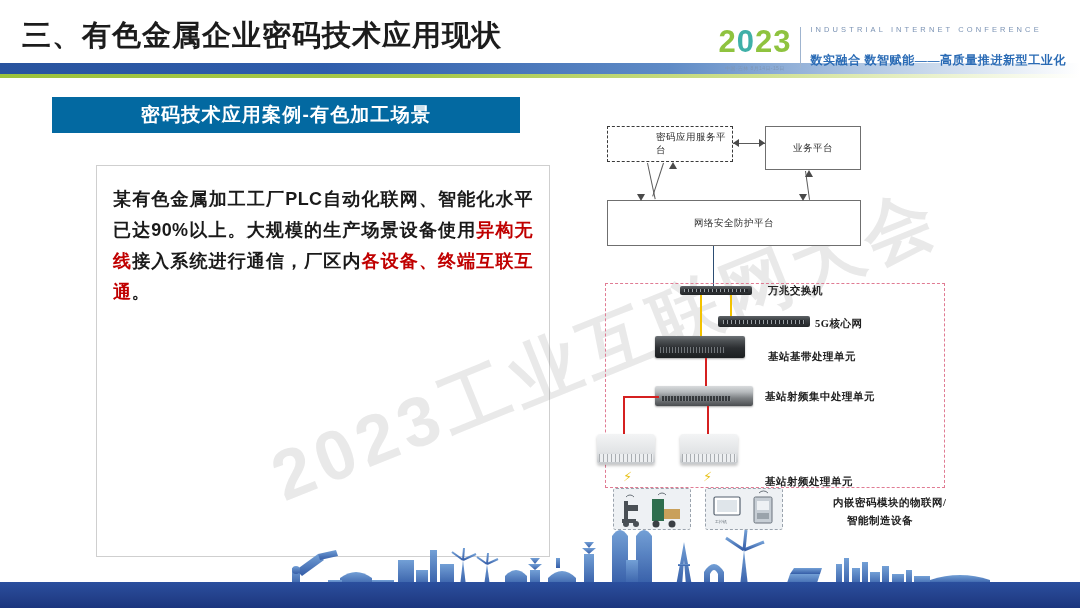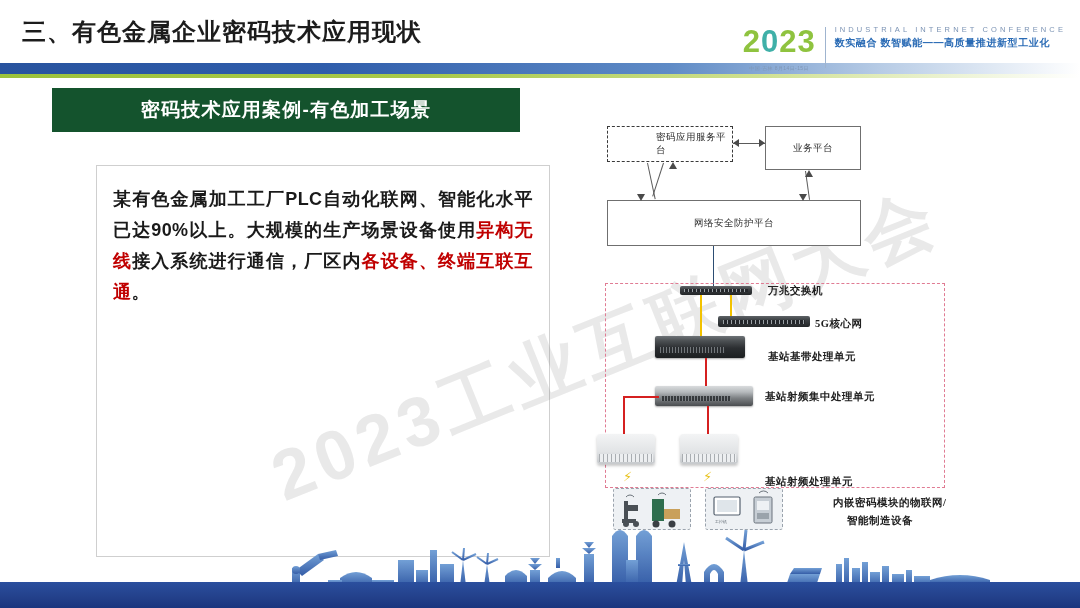--- a/index.html
+++ b/index.html
@@ -9,21 +9,21 @@
     background: #ffffff;
     position: relative;
     overflow: hidden;
   }
   .slide { position: absolute; inset: 0; background: #fff; }
 
   
   .slide-title {
     position: absolute;
     left: 22px; top: 16px;
-    font-size: 24px;
+    font-size: 29px;
     font-weight: 600;
     color: #1c1c1c;
     letter-spacing: 1px;
     white-space: nowrap;
   }
   .divider-blue {
     position: absolute;
     left: 0; top: 63px;
     width: 1080px; height: 11px;
     background: linear-gradient(to right, #28539e 0%, #2f5dab 30%, #5f8bc6 62%, #b9cde6 82%, #ffffff 100%);
@@ -51,30 +51,30 @@
   .logo-right { display: flex; flex-direction: column; }
   .logo-cn {
     font-size: 24px; font-weight: 700; color: #1b4f9c;
     letter-spacing: 6px; line-height: 1.05; white-space: nowrap;
   }
   .logo-en {
     font-size: 7.5px; color: #7b93b4; letter-spacing: 3.1px;
     margin-top: 1px; white-space: nowrap;
   }
   .logo-slogan {
-    font-size: 10px; color: #2a6bb5; letter-spacing: .6px;
-    margin-top: 2px; white-space: nowrap; font-weight: 600;
+    font-size: 12px; color: #2a6bb5; letter-spacing: .6px;
+    margin-top: 18px; white-space: nowrap; font-weight: 600; font-family: Liberation Serif, serif;
   }
 
   
   .ribbon {
     position: absolute;
-    left: 52px; top: 88px;
-    width: 468px; height: 44px;
-    background: #14532d;
+    left: 52px; top: 97px;
+    width: 468px; height: 36px;
+    background: #0369a1;
     display: flex; align-items: center; justify-content: center;
   }
   .ribbon-text {
     color: #ffffff; font-size: 19px; font-weight: 700; letter-spacing: 1.2px;
   }
 
   
   .text-panel {
     position: absolute;
     left: 96px; top: 165px;

